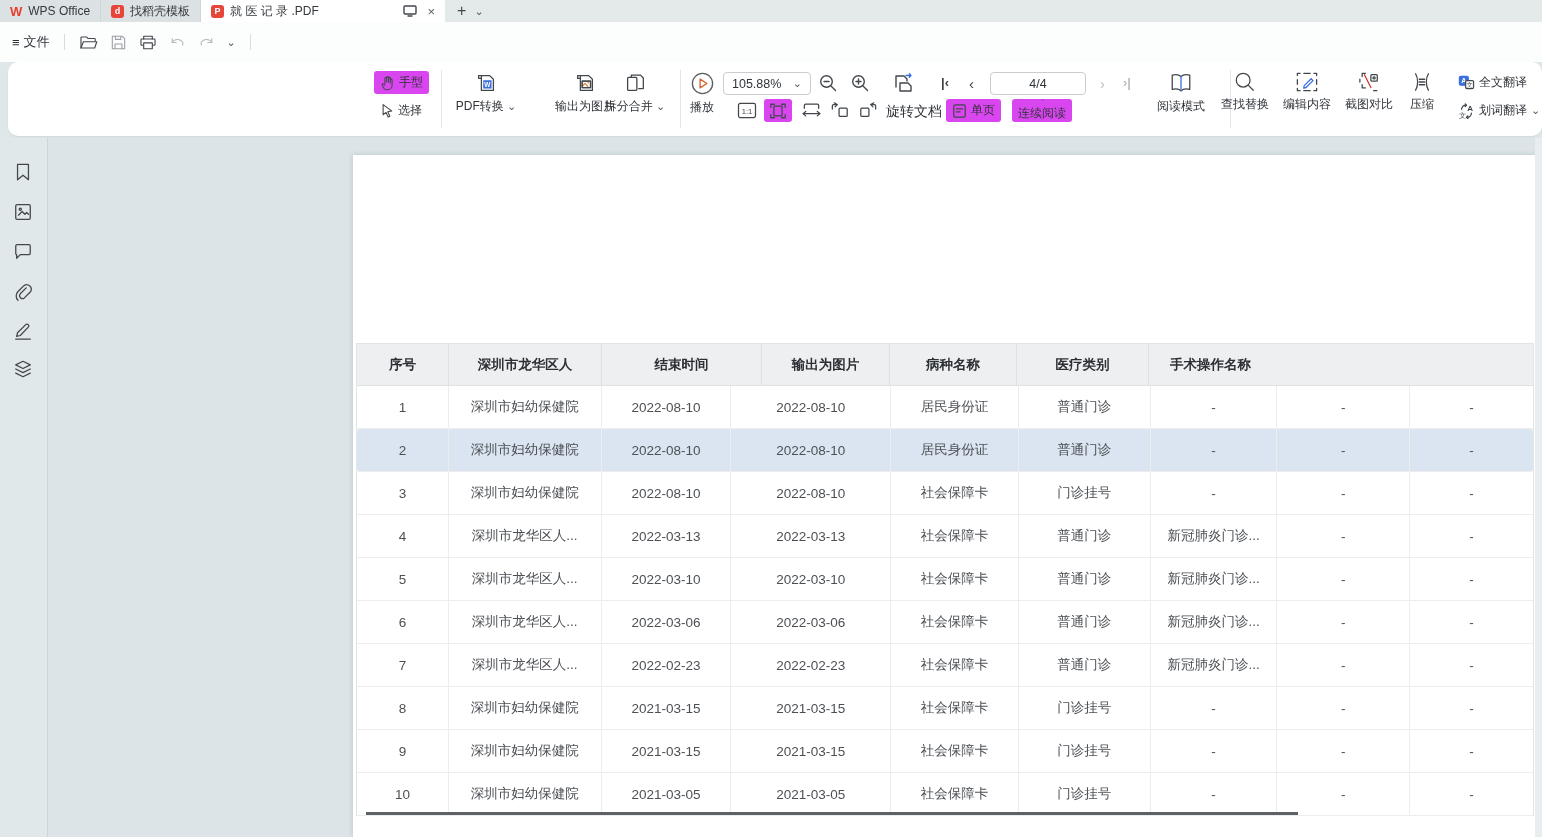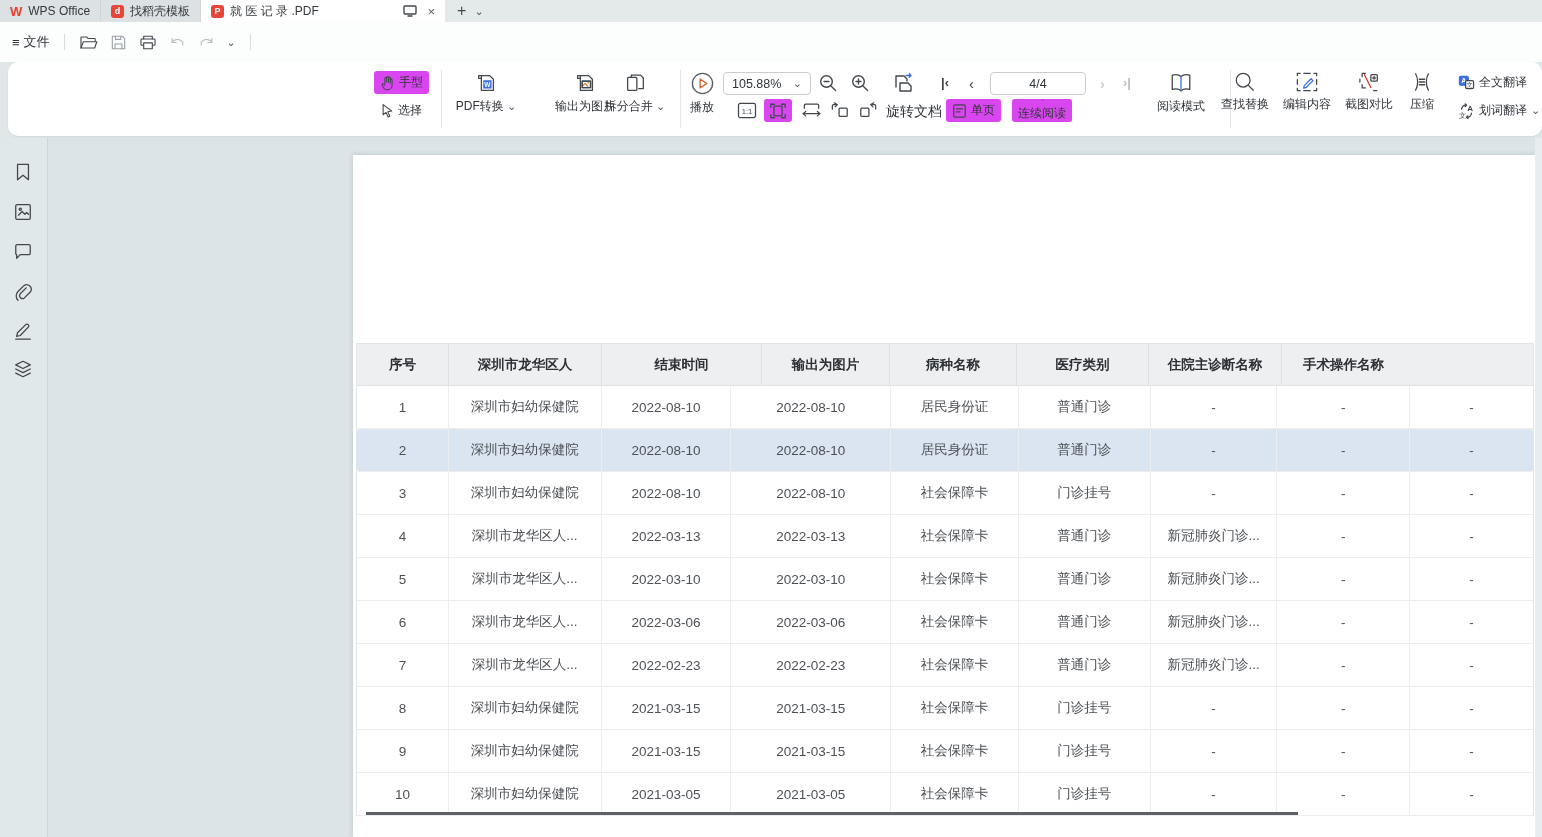--- a/index.html
+++ b/index.html
@@ -384,21 +384,20 @@
 <div class="docarea">
   <div class="page">
     <div class="mtable">
       <div class="thr">
           <div class="th" style="width: 92px;">序号</div>
           <div class="th" style="width: 153px;">深圳市龙华区人</div>
           <div class="th" style="width: 160px;">结束时间</div>
           <div class="th" style="width: 128px;">输出为图片</div>
           <div class="th" style="width: 127px;">病种名称</div>
           <div class="th" style="width: 132px;">医疗类别</div>
-          <div class="th" style="width: 133px;">住院主诊断名称</div>
           <div class="th" style="width: 123px;">手术操作名称</div>
         </div>
       <div>
           <div class="tr">
             <div class="td" style="width: 92px;">1</div>
             <div class="td" style="width: 153px;">深圳市妇幼保健院</div>
             <div class="td" style="width: 130px;">2022-08-10</div>
             <div class="td" style="width: 160px;">2022-08-10</div>
             <div class="td" style="width: 128px;">居民身份证</div>
             <div class="td" style="width: 132px;">普通门诊</div>

